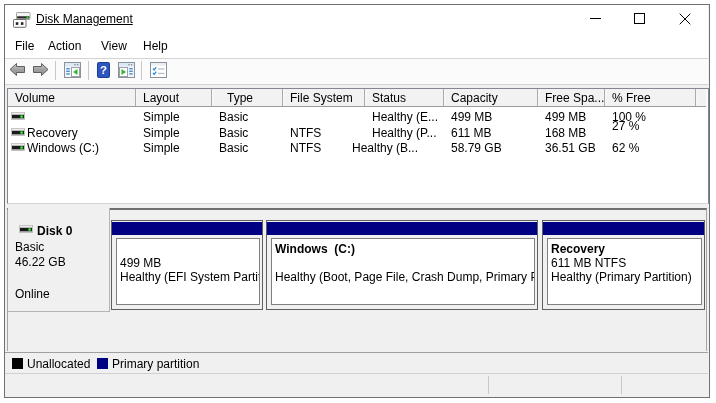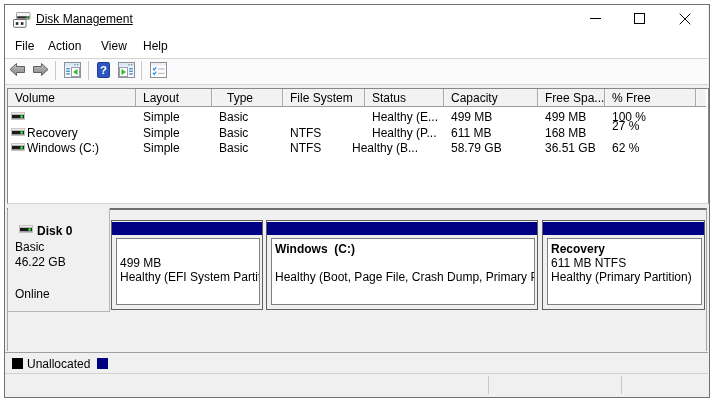--- a/index.html
+++ b/index.html
@@ -210,17 +210,18 @@
      <div class="txt" style="left:3px;top:2.5px;font-weight:bold;">Recovery</div>
      <div class="txt" style="left:3px;top:16.8px;">611 MB NTFS</div>
      <div class="txt" style="left:3px;top:31px;">Healthy (Primary Partition)</div>
    </div>
  </div>
 
  <div class="abs" style="left:5px;top:352px;width:703px;height:20px;background:#f0f0f0;border-top:1px solid #a0a0a0;"></div>
  <div class="abs" style="left:11.5px;top:357.5px;width:11px;height:11px;background:#000;"></div>
  <div class="txt" style="left:27px;top:357px;">Unallocated</div>
  <div class="abs" style="left:96.5px;top:357.5px;width:11px;height:11px;background:#000082;"></div>
+ <div class="txt" style="left:112px;top:357px;">Primary partition</div>
 
  <div class="abs" style="left:5px;top:373px;width:703px;height:23px;background:#f0f0f0;border-top:1px solid #d0d0d0;"></div>
  <div class="abs" style="left:488px;top:376px;width:1px;height:18px;background:#c9c9c9;"></div>
  <div class="abs" style="left:621px;top:376px;width:1px;height:18px;background:#c9c9c9;"></div>
 </div>
 
 </body></html>

